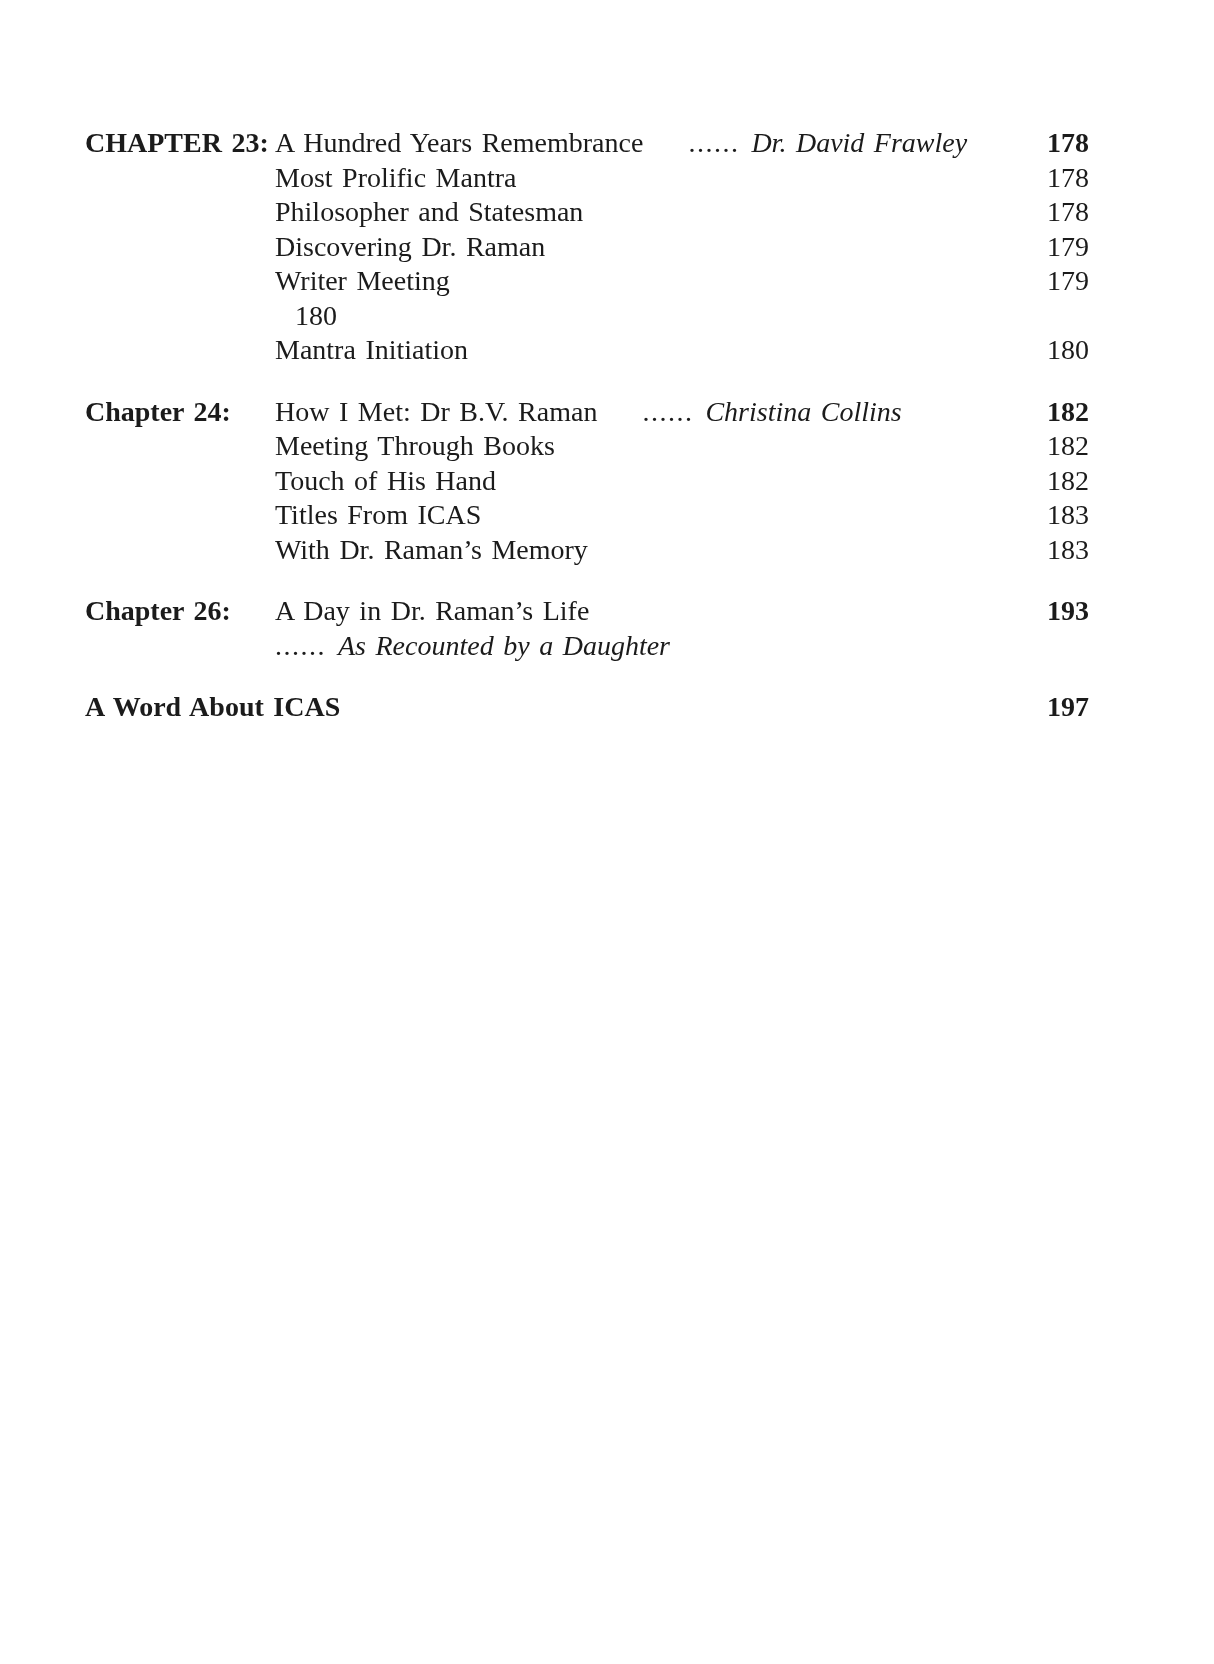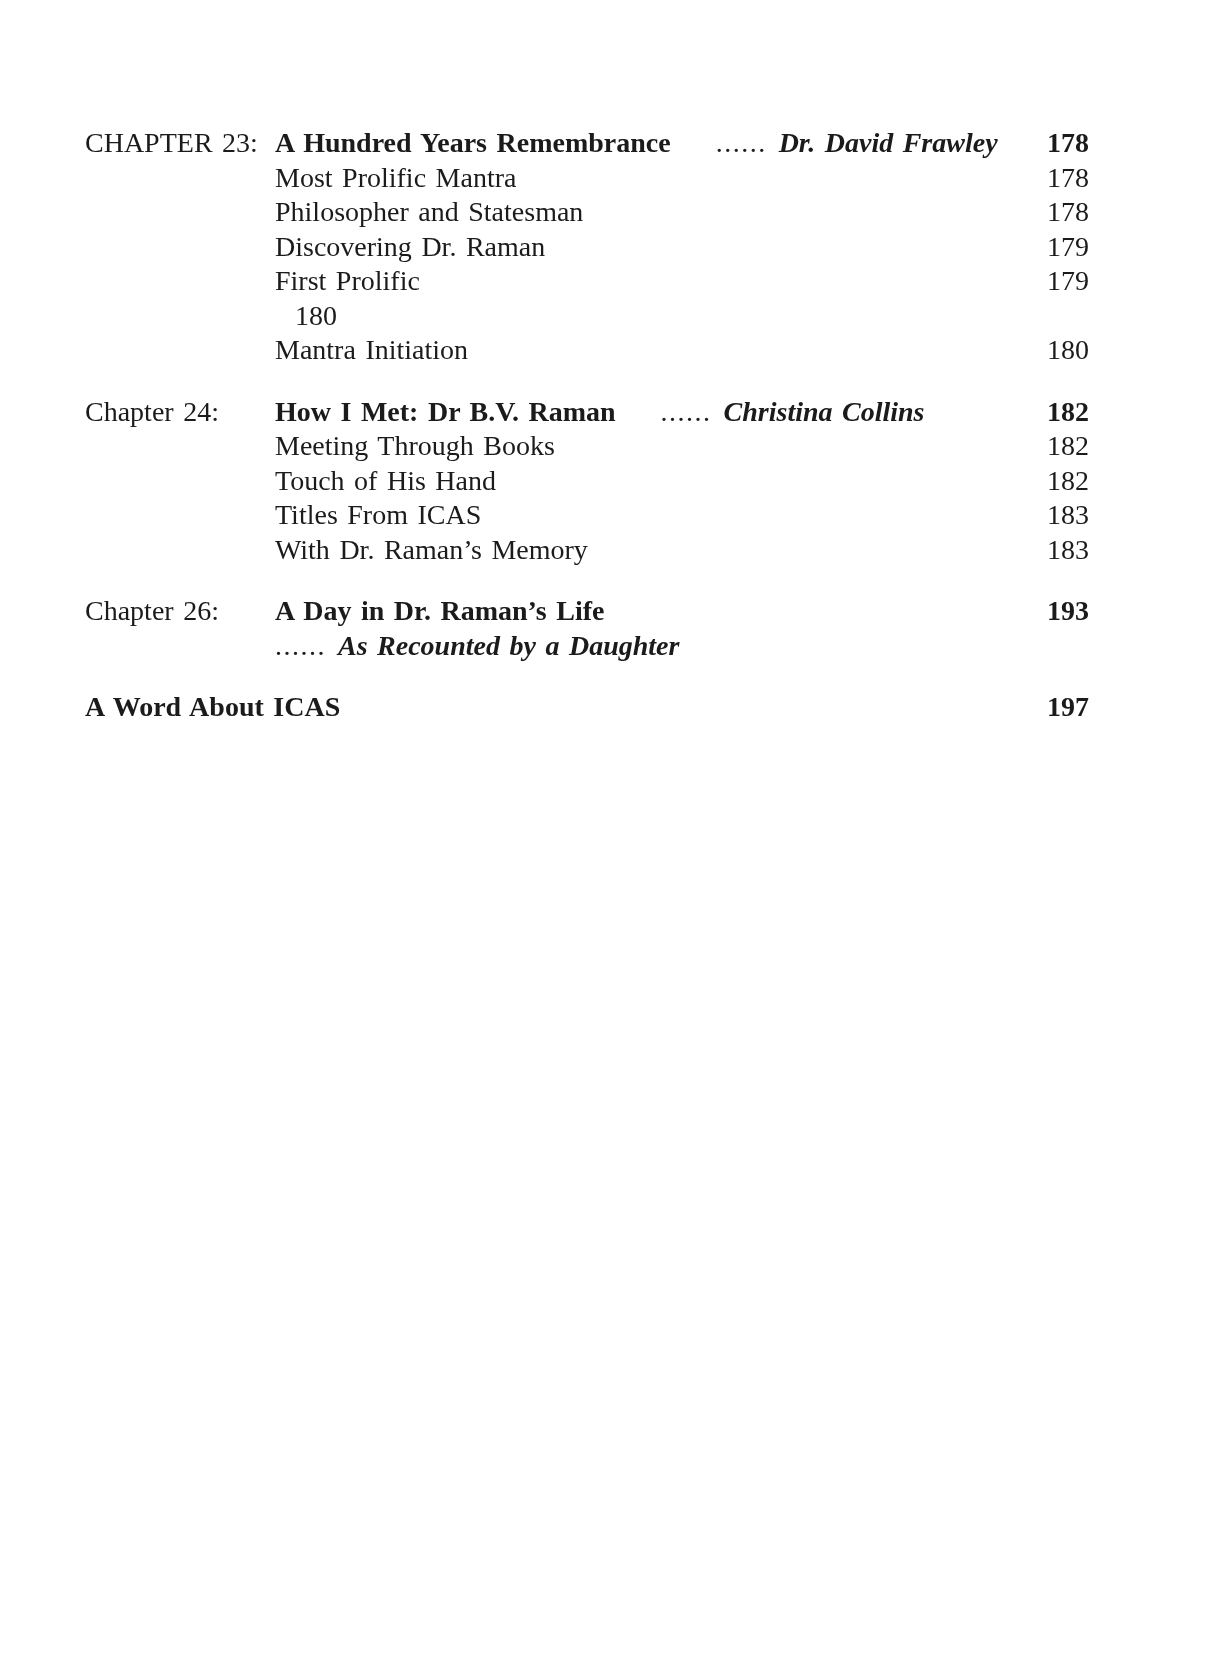--- a/index.html
+++ b/index.html
@@ -25,33 +25,33 @@
     display: flex;
     align-items: baseline;
     font-size: 28px;
     line-height: 34.5px;
     word-spacing: 0.09em;
     white-space: nowrap;
   }
   .label-col {
     flex: 0 0 190px;
     width: 190px;
-    font-weight: normal;
+    font-weight: bold;
   }
   .title-col { flex: 1 1 auto; overflow: hidden; }
   .page-col {
     flex: 0 0 62px;
     width: 62px;
     text-align: right;
   }
   .bold { font-weight: bold; }
-  .chapter-title { font-weight: bold; margin-top: 15px; }
+  .chapter-title { font-weight: normal; margin-top: 15px; }
   .dots { margin-left: 45px; letter-spacing: 1.5px; }
   .dots-lead { margin-left: 0; }
-  .author { font-style: italic; margin-left: 12px; font-weight: bold; }
+  .author { font-style: italic; margin-left: 12px; }
 </style>
 </head>
 <body>
 
 <div class="page">
   <div class="toc">
 
     <section class="entry">
       <div class="row">
         <span class="label-col">CHAPTER 23:</span>
@@ -68,21 +68,21 @@
         <span class="title-col">Philosopher and Statesman</span>
         <span class="page-col">178</span>
       </div>
       <div class="row">
         <span class="label-col"></span>
         <span class="title-col">Discovering Dr. Raman</span>
         <span class="page-col">179</span>
       </div>
       <div class="row">
         <span class="label-col"></span>
-        <span class="title-col">First Prolific</span>
+        <span class="title-col">Writer Meeting</span>
         <span class="page-col">179</span>
       </div>
       <div class="row">
         <span class="label-col"></span>
         <span class="page-col">180</span>
       </div>
       <div class="row">
         <span class="label-col"></span>
         <span class="title-col">Mantra Initiation</span>
         <span class="page-col">180</span>

